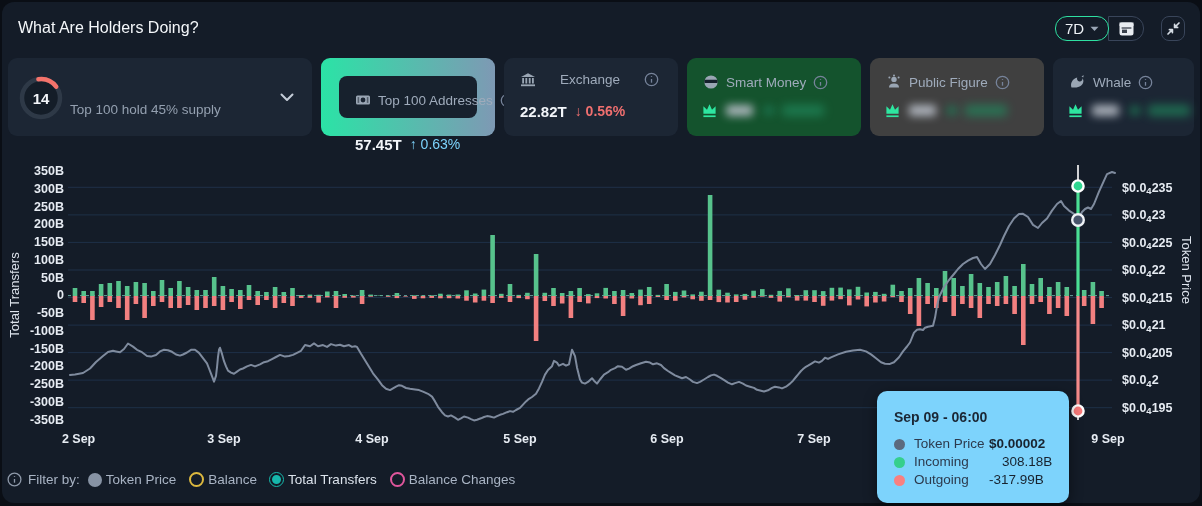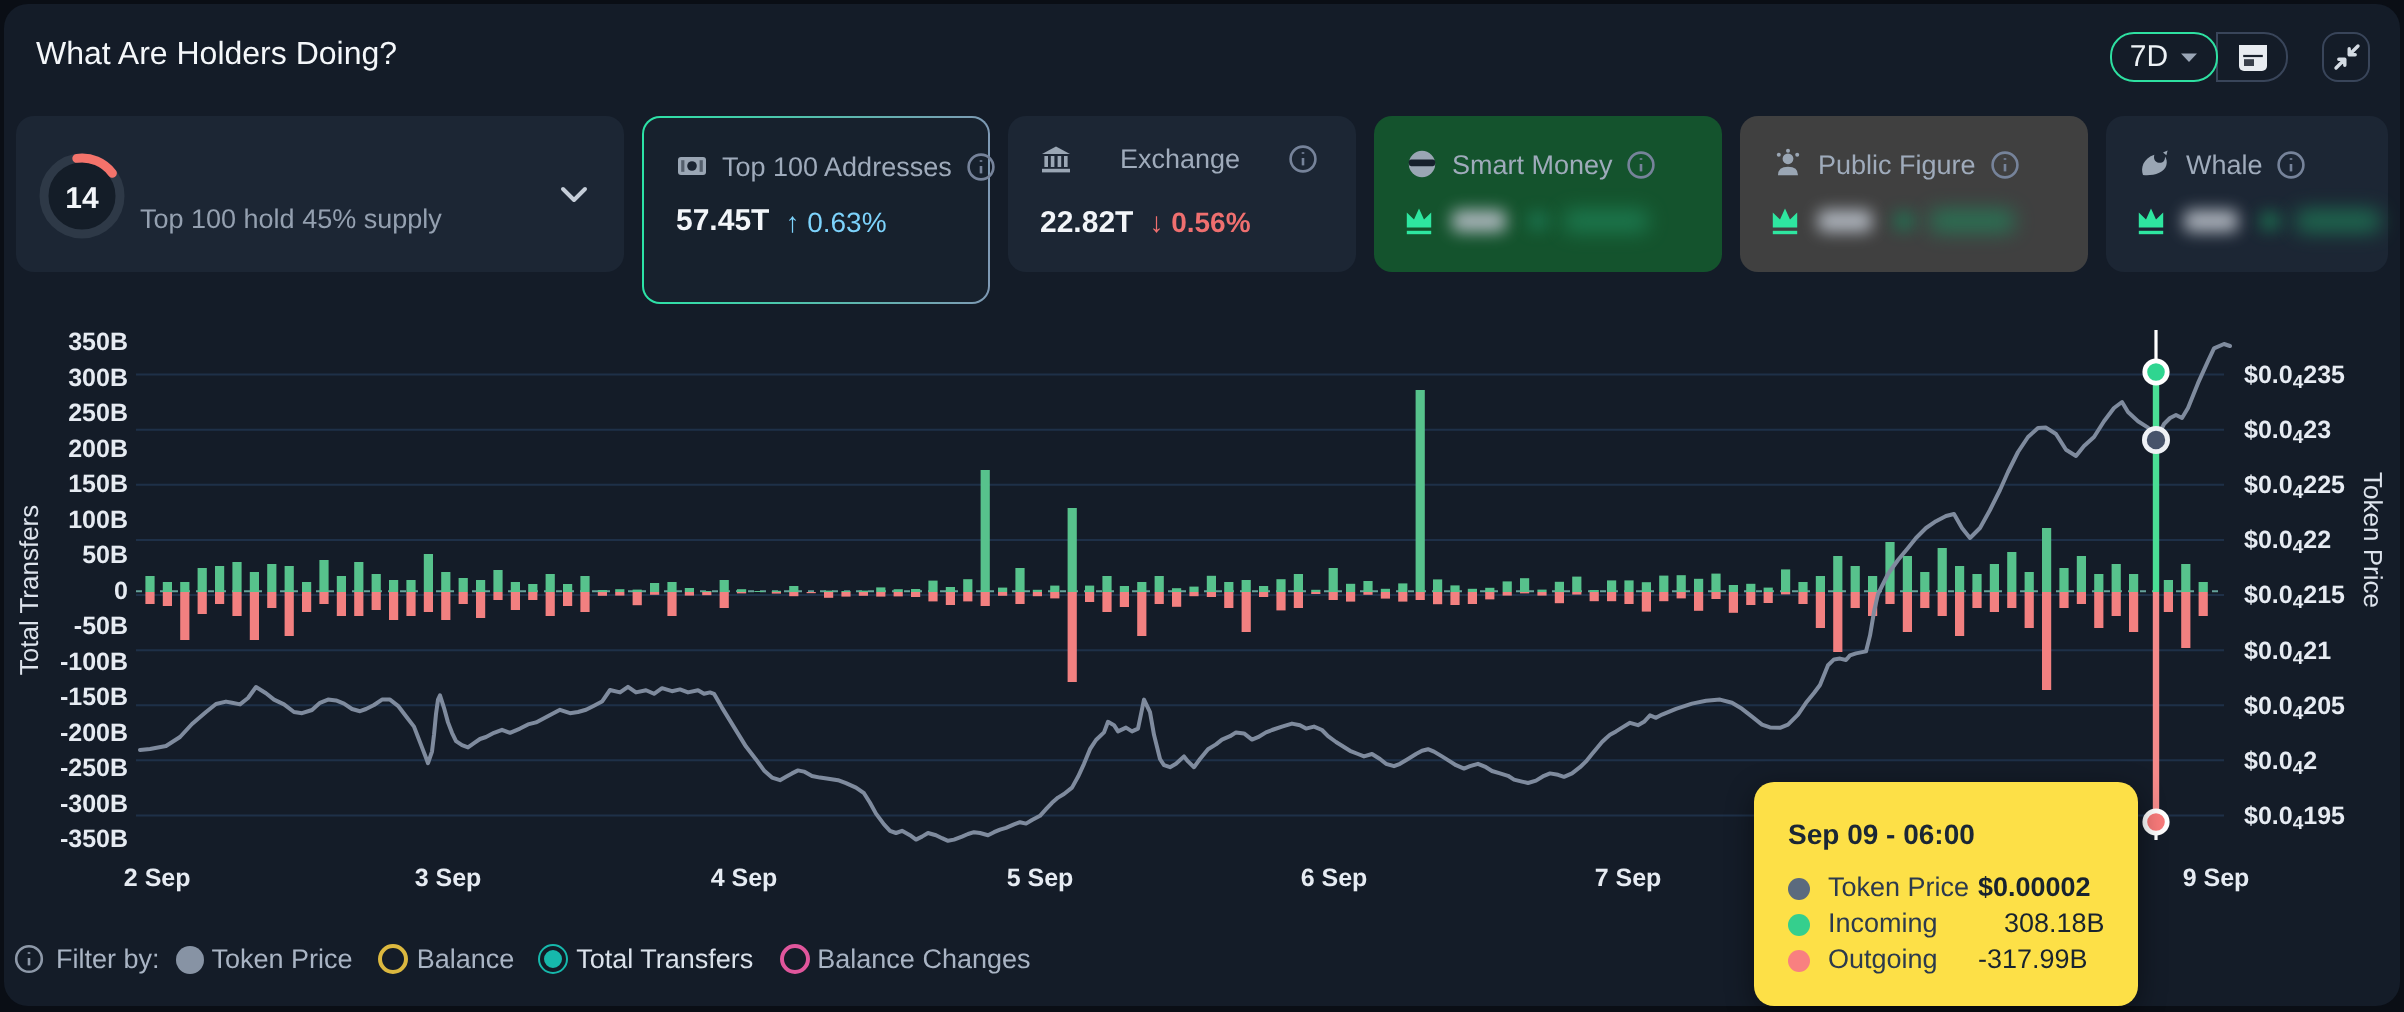--- a/index.html
+++ b/index.html
@@ -322,39 +322,39 @@
 <svg width="46" height="46" viewBox="0 0 46 46" style="position:absolute;left:10px;top:17px">
 <circle cx="23" cy="23" r="19" fill="#141d28" stroke="#2e3947" stroke-width="4.5"></circle>
 <path d="M 20.4 4.18 A 19 19 0 0 1 38.2 11.6" fill="none" stroke="#f4736b" stroke-width="4.5" stroke-linecap="round"></path>
 <text x="23" y="29" text-anchor="middle" font-size="15" font-weight="bold" fill="#f2f5f9" font-family="Liberation Sans, sans-serif">14</text>
 </svg>
 <div style="position:absolute;left:62px;top:44px;font-size:13.5px;color:#94a0b0">Top 100 hold 45% supply</div>
 <svg width="14" height="9" viewBox="0 0 14 9" style="position:absolute;right:18px;top:35px">
       <path d="M1.5 1.5 L7 7 L12.5 1.5" stroke="#c5cdd8" stroke-width="2" fill="none" stroke-linecap="round" stroke-linejoin="round"></path>
     </svg>
 </div>
-<div style="position:absolute;left:321px;top:58px;width:174px;height:94px;border-radius:9px;background:linear-gradient(90deg,#2be3a6,#7e99b4);padding:1px;box-sizing:border-box">
+<div style="position:absolute;left:321px;top:58px;width:174px;height:78px;border-radius:9px;background:linear-gradient(90deg,#2be3a6,#7e99b4);padding:18px;box-sizing:border-box">
     <div style="width:100%;height:100%;border-radius:8px;background:#17212d;position:relative">
       <div style="position:absolute;left:16px;top:14px;height:20px;display:flex;align-items:center;gap:7px">
         <svg width="16" height="16" viewBox="0 0 16 16">
           <rect x="1" y="3.5" width="14" height="9" rx="1.5" fill="#9aa6b4"></rect>
           <circle cx="8" cy="8" r="2.4" fill="#1b2532"></circle>
           <rect x="2.6" y="5.1" width="1.6" height="5.8" fill="#1b2532" opacity="0.55"></rect>
           <rect x="11.8" y="5.1" width="1.6" height="5.8" fill="#1b2532" opacity="0.55"></rect>
         </svg>
         <span style="font-size:13.5px;color:#9fabbb;white-space:nowrap">Top 100 Addresses</span>
         <svg width="15" height="15" viewBox="0 0 15 15">
           <g stroke="#76839a" fill="none" stroke-width="1.3">
             <circle cx="7.5" cy="7.5" r="6.2"></circle>
             <line x1="7.5" y1="7.0" x2="7.5" y2="10.7"></line>
             <line x1="7.5" y1="4.1" x2="7.5" y2="4.9"></line>
           </g>
         </svg>
       </div>
-      <div style="position:absolute;left:16px;top:38px;height:22px;display:flex;align-items:flex-end;gap:8px">
+      <div style="position:absolute;left:16px;top:60px;height:22px;display:flex;align-items:flex-start;gap:8px">
         <span style="font-size:15px;font-weight:bold;color:#f2f5f9">57.45T</span>
         <span style="font-size:14px;font-weight:normal;color:#7dd3fc">↑ 0.63%</span>
       </div>
     </div>
   </div>
 <div style="position:absolute;left:504px;top:58px;width:174px;height:78px;border-radius:9px;background:#1c2634">
     <div style="position:absolute;left:16px;top:14px;height:20px;display:flex;align-items:flex-start;gap:24px">
       <svg width="16" height="16" viewBox="0 0 16 16" fill="#9aa6b4">
         <path d="M8 1.2 L15 5 H1 Z"></path>
         <rect x="2.2" y="6" width="1.8" height="5.5"></rect>
@@ -468,19 +468,19 @@
 <span style="margin-left:8px;width:14px;height:14px;border-radius:50%;background:#8793a4"></span>
 <span style="margin-left:4px">Token Price</span>
 <span style="margin-left:13px;width:11px;height:11px;border-radius:50%;border:2px solid #dcb83f"></span>
 <span style="margin-left:4px">Balance</span>
 <span style="margin-left:13px;width:9px;height:9px;border-radius:50%;background:#16b8ac;border:2px solid #131b27;outline:1.6px solid #16b8ac"></span>
 <span style="margin-left:5px;color:#dbe2eb">Total Transfers</span>
 <span style="margin-left:13px;width:11px;height:11px;border-radius:50%;border:2px solid #e0569c"></span>
 <span style="margin-left:4px">Balance Changes</span>
 </div>
 
-<div style="position:absolute;left:877px;top:391px;width:192px;height:112px;border-radius:10px;background:#fde047;box-shadow:0 4px 14px rgba(0,0,0,0.45)">
+<div style="position:absolute;left:877px;top:391px;width:192px;height:112px;border-radius:10px;background:#7dd3fc;box-shadow:0 4px 14px rgba(0,0,0,0.45)">
 <div style="position:absolute;left:17px;top:18px;font-size:14px;font-weight:bold;color:#1b2735">Sep 09 - 06:00</div>
 <div style="position:absolute;left:17px;top:44px;font-size:13.5px;color:#2c3a4d;line-height:18.2px">
 <div style="display:flex;align-items:center;position:relative"><span style="width:11px;height:11px;border-radius:50%;background:#5b6a7e;margin-right:9px"></span>Token Price<span style="position:absolute;left:95px;font-weight:bold;color:#18232f">$0.00002</span></div>
 <div style="display:flex;align-items:center;position:relative"><span style="width:11px;height:11px;border-radius:50%;background:#35cf8d;margin-right:9px"></span>Incoming<span style="position:absolute;left:108px;font-weight:normal;color:#18232f">308.18B</span></div>
 <div style="display:flex;align-items:center;position:relative"><span style="width:11px;height:11px;border-radius:50%;background:#f88080;margin-right:9px"></span>Outgoing<span style="position:absolute;left:95px;font-weight:normal;color:#18232f">-317.99B</span></div>
 </div>
 </div>
 </body></html>

